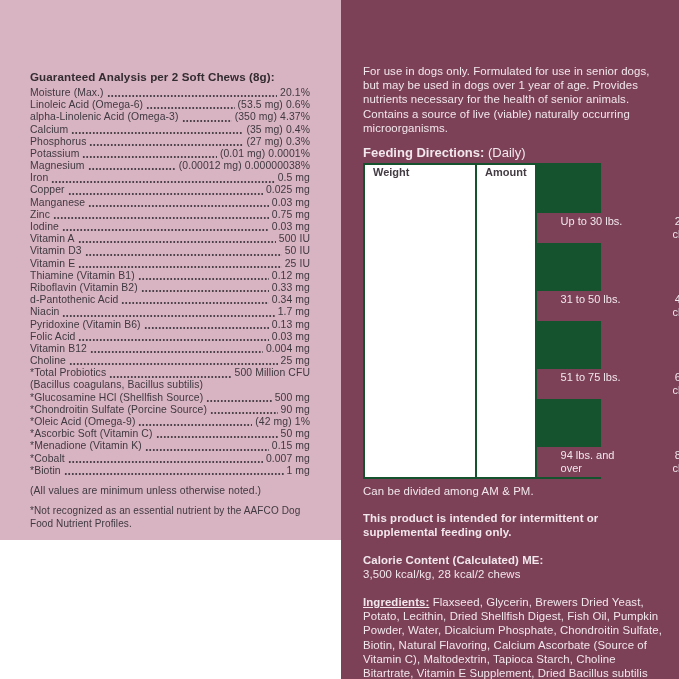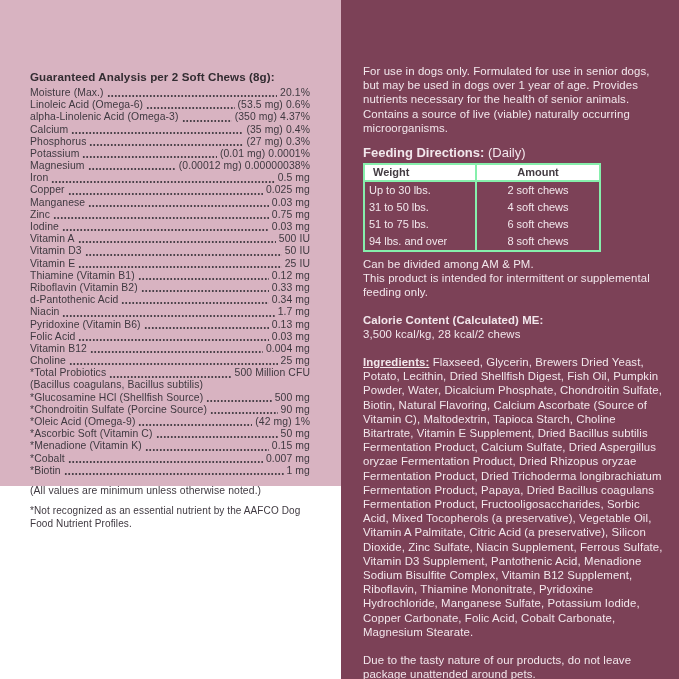--- a/index.html
+++ b/index.html
@@ -8,21 +8,21 @@
     --dark:#3F3940;
     --light:#F2E7EC;
   }
   *{box-sizing:border-box;margin:0;padding:0;}
   html,body{width:679px;height:679px;}
   body{font-family:"Liberation Sans",sans-serif;overflow:hidden;}
   .label-wrap{display:flex;width:679px;height:679px;}
 
   
   .panel-left{
-    width:341px;height:486px;background:var(--left-bg);color:var(--dark);
+    width:341px;height:540px;background:var(--left-bg);color:var(--dark);
     padding:70px 31px 0 30px;flex-shrink:0;
   }
   .ga-heading{font-size:11.6px;font-weight:bold;color:#322C31;letter-spacing:.1px;margin-bottom:4px;white-space:nowrap;}
   .ga-list{width:280px;}
   .ga-row{display:flex;align-items:flex-end;font-size:10.4px;height:12.2px;line-height:12.2px;white-space:nowrap;}
   .ga-label{flex:none;letter-spacing:.1px;}
   .ga-leader{
     flex:1;height:2px;align-self:flex-end;margin:0 3px 2px 3px;
     background-image:radial-gradient(circle,#4A4149 0.8px,transparent 1px);
     background-size:3.5px 2px;background-repeat:repeat-x;background-position:left bottom;
@@ -33,31 +33,31 @@
 
   
   .panel-right{
     flex:1;height:679px;background:var(--right-bg);color:var(--light);
     padding:64px 18px 0 22px;
   }
   .panel-right p{font-size:11.4px;line-height:14.2px;width:304px;letter-spacing:.1px;}
   .fd-label{margin-top:10px;font-size:13px;}
   .fd-label b{font-weight:bold;}
   .ftable{
-    margin-top:3px;width:238px;background:#86efac;padding:2px;
-    display:flex;flex-direction:column;gap:2px;
+    margin-top:3px;width:238px;background:#14532d;padding:2px;
+    display:flex;flex-direction:row;gap:2px;
   }
   .frow{display:flex;gap:2px;}
   .frow>div{font-size:11px;line-height:13px;padding:1px 8px;}
   .frow>div:first-child{width:110px;flex:none;}
   .frow>div:last-child{flex:1;text-align:center;}
   .fhead>div{background:#fff;color:#433C42;font-weight:bold;}
-  .fdata>div{background:var(--right-bg);color:var(--light);padding:2px 4px;}
+  .fdata>div{background:var(--right-bg);color:var(--light);padding:2px 24px;margin-top:48px;}
   .fd-note{margin-top:5px;}
-  .intermittent{margin-top:0;}
+  .intermittent{margin-top:13px;font-weight:bold;}
   .cal-heading{margin-top:13px;font-weight:bold;}
   .ingredients{margin-top:14px;}
   .ingredients b{font-weight:bold;text-decoration:underline;}
   .warning{margin-top:14px;}
 </style>
 </head>
 <body>
 
 <div class="label-wrap">
 

